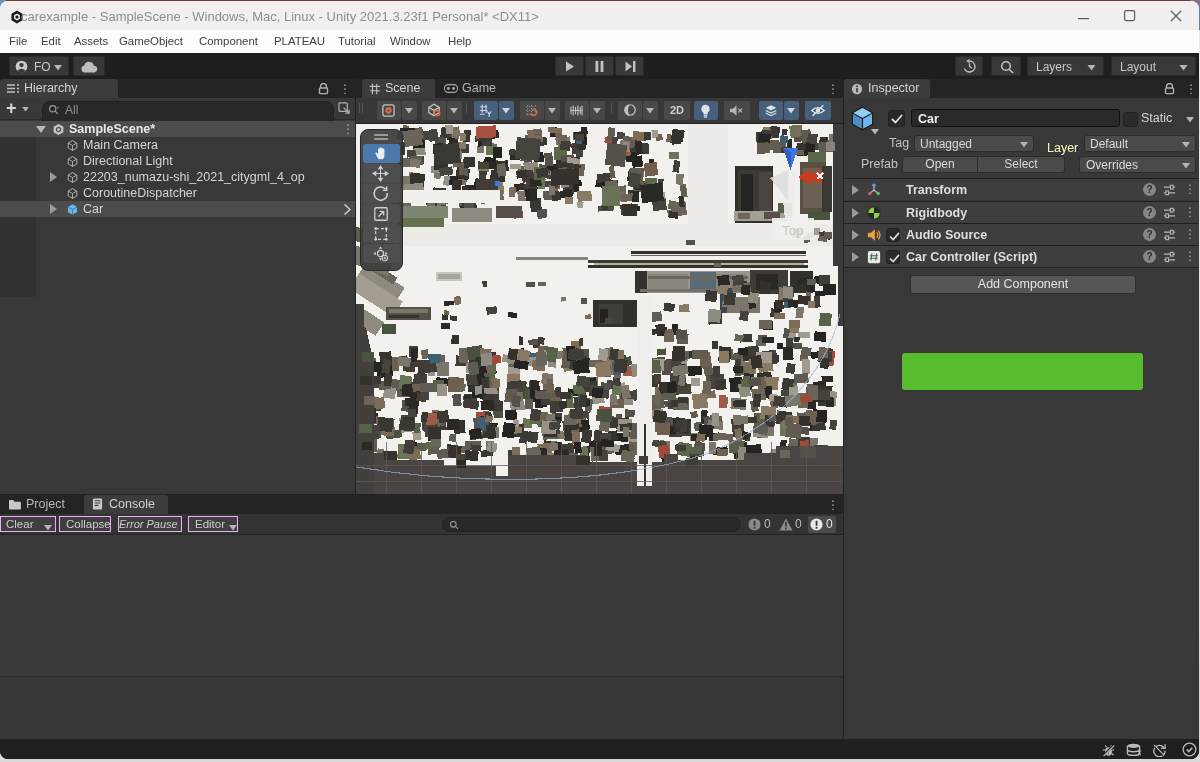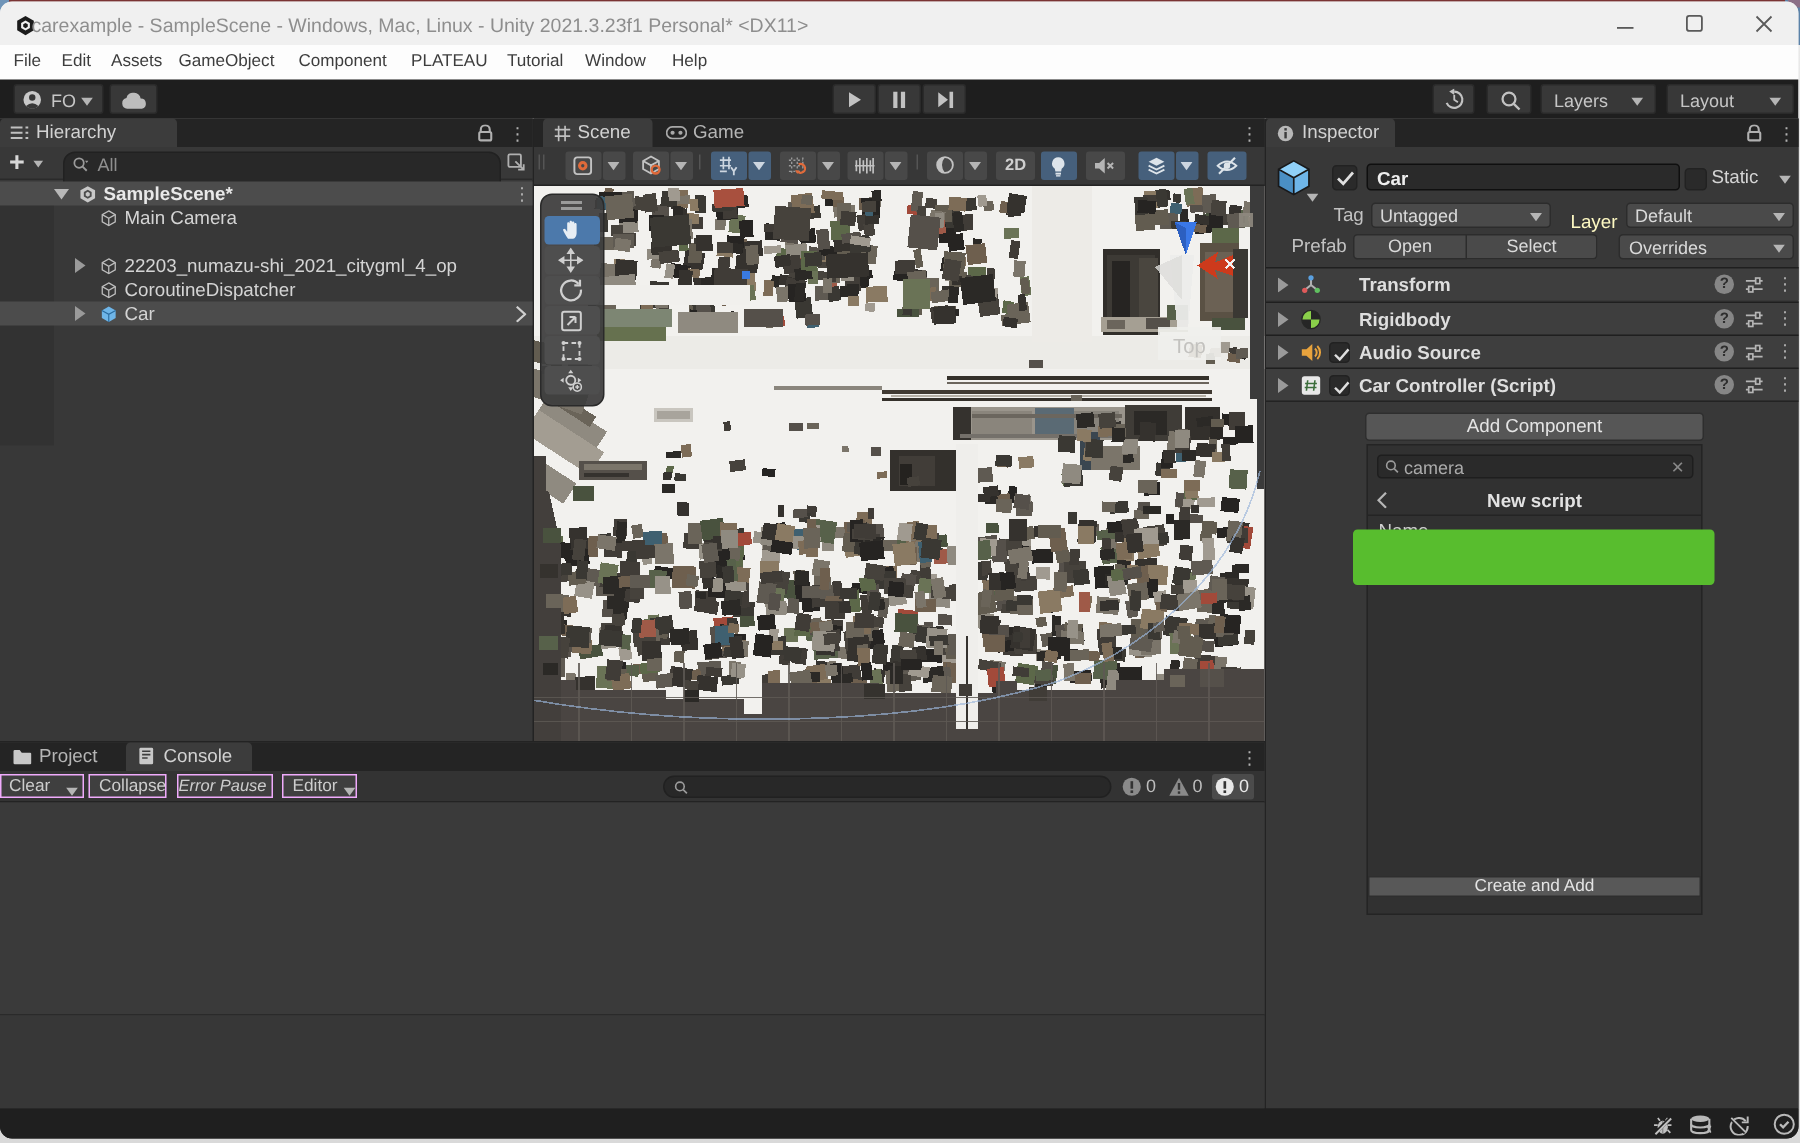--- a/index.html
+++ b/index.html
@@ -208,20 +208,27 @@
       <span style="position:absolute;left:69px;">SampleScene*</span>
       <span class="dots3" style="position:absolute;left:342px;top:0;font-weight:normal;">⋮</span>
     </div>
     <div style="position:absolute;left:0;top:58px;width:36px;height:160px;background:rgba(0,0,0,0.10);"></div>
     <div class="row" style="top:58px;">
       <svg width="13" height="13" viewBox="0 0 24 24" style="position:absolute;left:66px;top:2px;">
           <path d="M12 3 L20 7.5 V16.5 L12 21 L4 16.5 V7.5Z" fill="none" stroke="#bdbdbd" stroke-width="1.6"></path>
           <path d="M4 7.5 L12 12 L20 7.5 M12 12 V21" fill="none" stroke="#bdbdbd" stroke-width="1.6"></path>
         </svg>
       <span style="position:absolute;left:83px;text-align:center;">Main Camera</span>
+    </div>
+    <div class="row" style="top:74px;">
+      <svg width="13" height="13" viewBox="0 0 24 24" style="position:absolute;left:66px;top:2px;">
+          <path d="M12 3 L20 7.5 V16.5 L12 21 L4 16.5 V7.5Z" fill="none" stroke="#bdbdbd" stroke-width="1.6"></path>
+          <path d="M4 7.5 L12 12 L20 7.5 M12 12 V21" fill="none" stroke="#bdbdbd" stroke-width="1.6"></path>
+        </svg>
+      <span style="position:absolute;left:83px;">Directional Light</span>
     </div>
     <div class="row" style="top:90px;">
       <svg width="8" height="10" viewBox="0 0 8 10" style="position:absolute;left:50px;top:3px;">
           <path d="M0 0 L7 5 L0 10Z" fill="#9a9a9a"></path>
         </svg>
       <svg width="13" height="13" viewBox="0 0 24 24" style="position:absolute;left:66px;top:2px;">
           <path d="M12 3 L20 7.5 V16.5 L12 21 L4 16.5 V7.5Z" fill="none" stroke="#bdbdbd" stroke-width="1.6"></path>
           <path d="M4 7.5 L12 12 L20 7.5 M12 12 V21" fill="none" stroke="#bdbdbd" stroke-width="1.6"></path>
         </svg>
       <span style="position:absolute;left:83px;">22203_numazu-shi_2021_citygml_4_op</span>
@@ -1675,38 +1682,20 @@
           <path d="M1 3 h12 M1 9 h12" stroke="#b5b5b5" stroke-width="1.3"></path>
           <rect x="8" y="1" width="3" height="4" fill="#3e3e3e" stroke="#b5b5b5" stroke-width="1.2"></rect>
           <rect x="3" y="7" width="3" height="4" fill="#3e3e3e" stroke="#b5b5b5" stroke-width="1.2"></rect>
         </svg>
         <span class="cdots">⋮</span>
     </div>
     <div style="position:absolute;left:0;top:188px;width:356px;height:1px;background:#232323;"></div>
 
     <div style="position:absolute;left:66px;top:196px;width:226px;height:19px;background:#565656;border:1px solid #2e2e2e;border-radius:3px;box-sizing:border-box;text-align:center;line-height:17px;color:#e4e4e4;font-size:12.5px;">Add Component</div>
 
-    <div style="position:absolute;left:67px;top:217px;width:224px;height:314px;background:#313131;border:1px solid #242424;box-sizing:border-box;">
-      <div style="position:absolute;left:6px;top:6px;width:211px;height:16px;background:#2a2a2a;border:1px solid #1e1e1e;border-radius:3px;box-sizing:border-box;">
-        <svg width="10" height="10" viewBox="0 0 14 14" style="position:absolute;left:4px;top:2px;">
-            <circle cx="6" cy="6" r="4" fill="none" stroke="#9a9a9a" stroke-width="1.5"></circle>
-            <path d="M9 9 L12.5 12.5" stroke="#9a9a9a" stroke-width="1.6"></path>
-          </svg>
-        <span style="position:absolute;left:17px;top:1px;color:#aaa;font-size:12px;">camera</span>
-        <span style="position:absolute;right:5px;top:1px;color:#888;font-size:11px;">✕</span>
-      </div>
-      <div style="position:absolute;left:0;top:27px;width:100%;height:20px;border-bottom:1px solid #242424;box-sizing:border-box;">
-        <svg width="7" height="11" viewBox="0 0 7 11" style="position:absolute;left:6px;top:4px;">
-            <path d="M6 0.5 L1 5.5 L6 10.5" fill="none" stroke="#b5b5b5" stroke-width="1.5"></path>
-          </svg>
-        <span style="position:absolute;left:0;right:0;top:3px;text-align:center;color:#e2e2e2;font-size:12.5px;font-weight:bold;">New script</span>
-      </div>
-      <span style="position:absolute;left:7px;top:50px;color:#cfcfcf;font-size:12.5px;">Name</span>
-      <div style="position:absolute;left:0px;top:287px;width:222px;height:14px;background:#585858;border:1px solid #2e2e2e;box-sizing:border-box;text-align:center;line-height:12px;color:#e4e4e4;font-size:11.5px;">Create and Add</div>
-    </div>
 
     <div style="position:absolute;left:58px;top:274px;width:241px;height:37px;background:#58bd2e;border-radius:3px;"></div>
   </div>
 
   <div id="consp">
     <div class="tabbar" style="left:0;top:0;width:843px;height:19px;">
       <div class="tab inactive" style="left:0px;width:76px;">
         <svg width="13" height="11" viewBox="0 0 14 12" style="position:absolute;left:8px;top:4px;">
             <path d="M1 2 a1 1 0 0 1 1-1 h3.5 l1.5 2 H13 a1 1 0 0 1 1 1 v6.5 a1 1 0 0 1 -1 1 H2 a1 1 0 0 1 -1-1Z" fill="#c8c8c8"></path>
           </svg>

